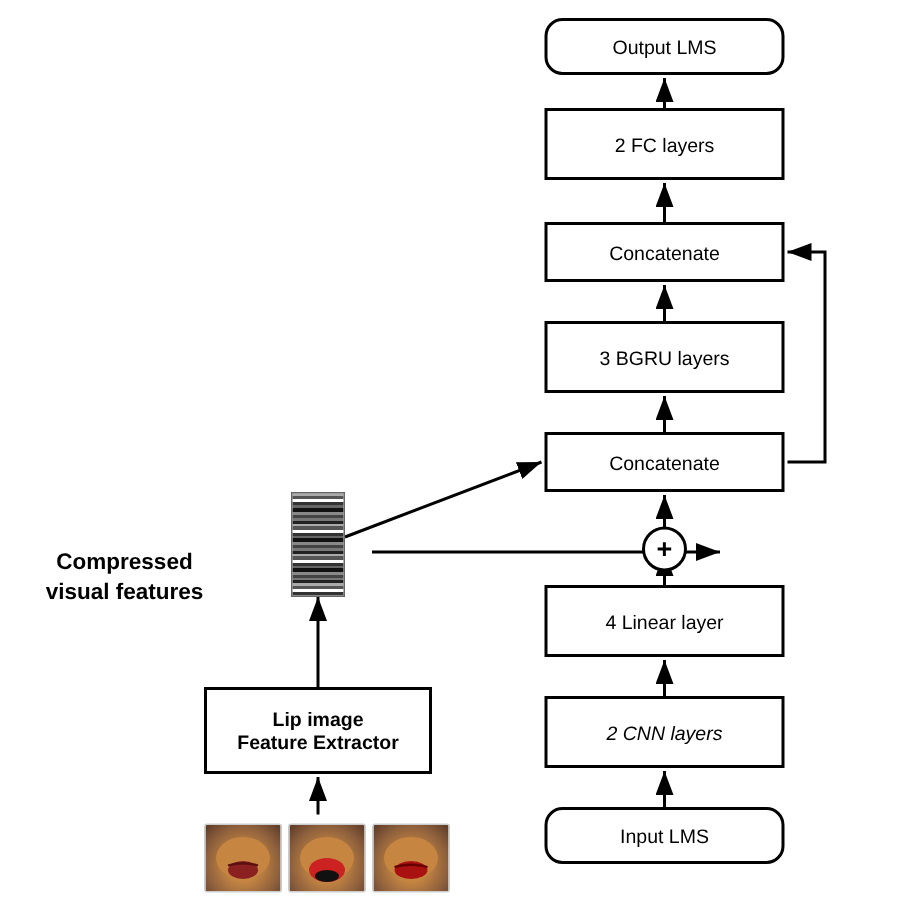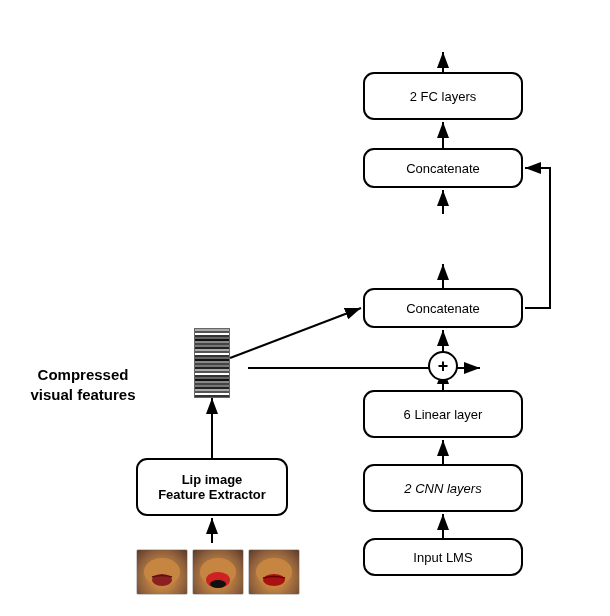--- a/index.html
+++ b/index.html
@@ -15,21 +15,21 @@
     .diagram {
       position: relative;
       width: 610px;
       height: 616px;
     }
 
     
     .box {
       position: absolute;
       border: 2px solid #000;
-      border-radius: 11px;
+      border-radius: 0;
       background: #fff;
       display: flex;
       flex-direction: column;
       align-items: center;
       justify-content: center;
       text-align: center;
       font-size: 13px;
       font-weight: normal;
     }
 
@@ -145,40 +145,46 @@
     <line x1="230" y1="358" x2="361" y2="308" stroke="#000" stroke-width="2" marker-end="url(#arrowhead)"></line>
 
     <line x1="212" y1="543" x2="212" y2="518" stroke="#000" stroke-width="2" marker-end="url(#arrowhead)"></line>
 
     <line x1="248" y1="368" x2="480" y2="368" stroke="#000" stroke-width="2" marker-end="url(#arrowhead)"></line>
 
     <polyline points="525,308 550,308 550,168 525,168" fill="none" stroke="#000" stroke-width="2" marker-end="url(#arrowhead)"></polyline>
 
   </svg>
 
+  <div class="box box-rounded" style="left:363px; top:12px; width:160px; height:38px;">
+    <span>Output LMS</span>
+  </div>
 
   <div class="box" style="left:363px; top:72px; width:160px; height:48px;">
     <span>2 FC layers</span>
   </div>
 
   <div class="box" style="left:363px; top:148px; width:160px; height:40px;">
     <span>Concatenate</span>
   </div>
 
+  <div class="box" style="left:363px; top:214px; width:160px; height:48px;">
+    <span>3 BGRU layers</span>
+  </div>
 
   <div class="box" style="left:363px; top:288px; width:160px; height:40px;">
     <span>Concatenate</span>
   </div>
 
   <div class="plus-circle" style="left:428px; top:351px;">
     <span>+</span>
   </div>
 
   <div class="box" style="left:363px; top:390px; width:160px; height:48px;">
-    <span>6 Linear layer</span>
+    <span>4 Linear layer</span>
   </div>
 
   <div class="box" style="left:363px; top:464px; width:160px; height:48px;font-style:italic;">
     <span>2 CNN layers</span>
   </div>
 
   <div class="box box-rounded" style="left:363px; top:538px; width:160px; height:38px;">
     <span>Input LMS</span>
   </div>
 

